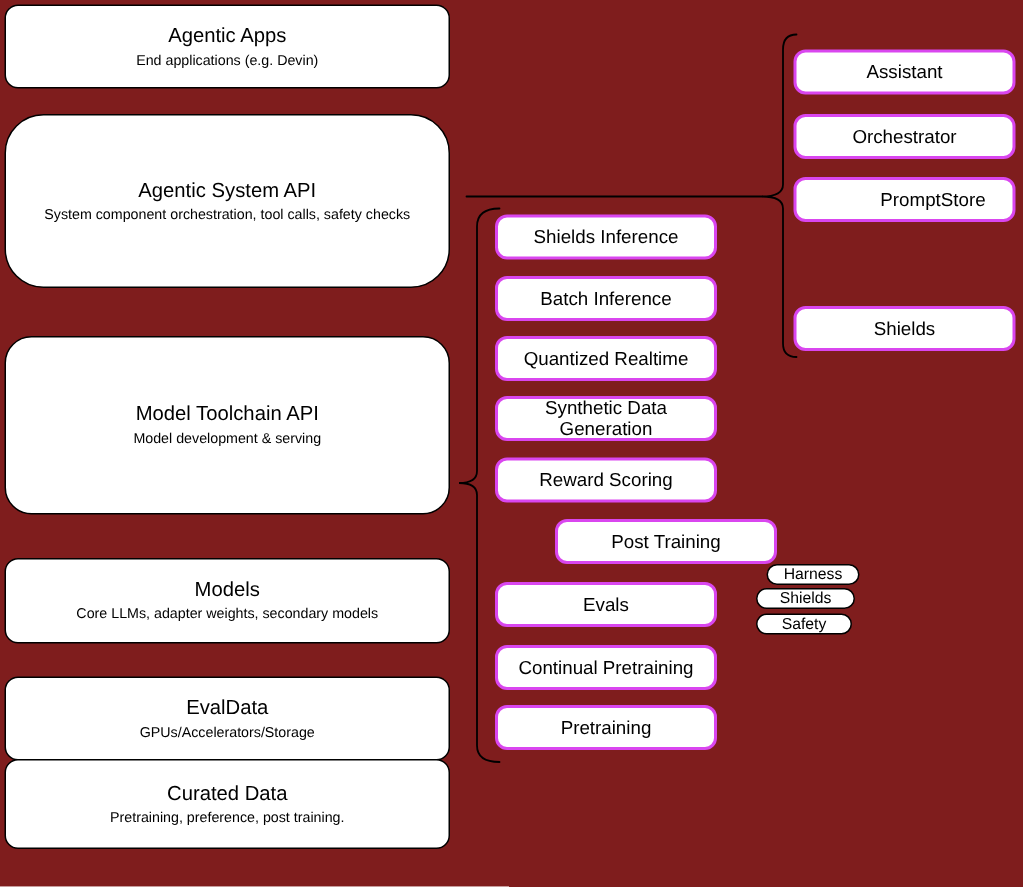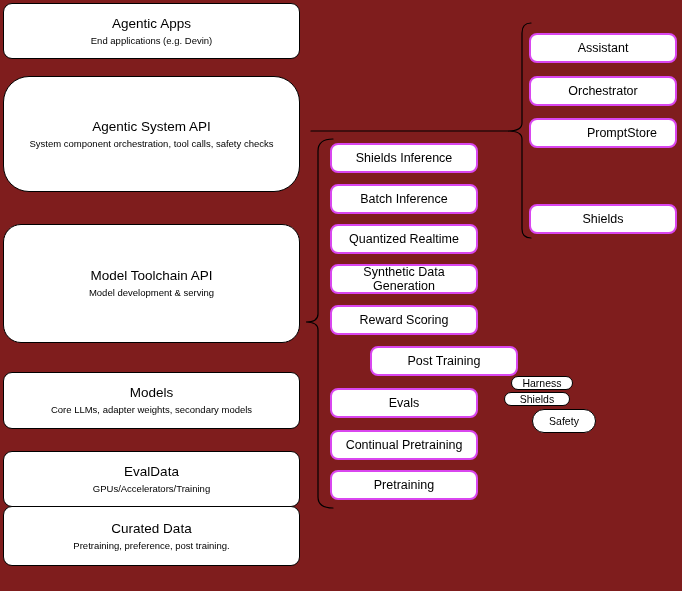--- a/index.html
+++ b/index.html
@@ -82,21 +82,21 @@
     display: flex;
     align-items: center;
     justify-content: center;
     font-size: 10.5px;
     line-height: 1;
     z-index: 2;
     margin-left: 40px;
   }
   #pill-0 { left: 471px; top: 376px; width: 62px; height: 14px; }
   #pill-1 { left: 464px; top: 392px; width: 66px; height: 14px; }
-  #pill-2 { left: 492px; top: 409px; width: 64px; height: 24px; }
+  #pill-2 { left: 464px; top: 409px; width: 64px; height: 14px; }
 
   .connector-layer {
     position: absolute;
     left: 0; top: 0;
     width: 682px;
     height: 591px;
     z-index: 0;
     pointer-events: none;
   }
 </style>
@@ -122,21 +122,21 @@
   <div class="lbox big" id="lbox-2">
     <div class="title">Model Toolchain API</div>
     <div class="subtitle">Model development &amp; serving</div>
   </div>
   <div class="lbox" id="lbox-3">
     <div class="title">Models</div>
     <div class="subtitle">Core LLMs, adapter weights, secondary models</div>
   </div>
   <div class="lbox" id="lbox-4">
     <div class="title">EvalData</div>
-    <div class="subtitle">GPUs/Accelerators/Training</div>
+    <div class="subtitle">GPUs/Accelerators/Storage</div>
   </div>
   <div class="lbox" id="lbox-5">
     <div class="title">Curated Data</div>
     <div class="subtitle">Pretraining, preference, post training.</div>
   </div>
 
   <div class="mbox" id="mbox-0">Shields Inference</div>
   <div class="mbox" id="mbox-1">Batch Inference</div>
   <div class="mbox" id="mbox-2">Quantized Realtime</div>
   <div class="mbox" id="mbox-3">Synthetic Data Generation</div>

